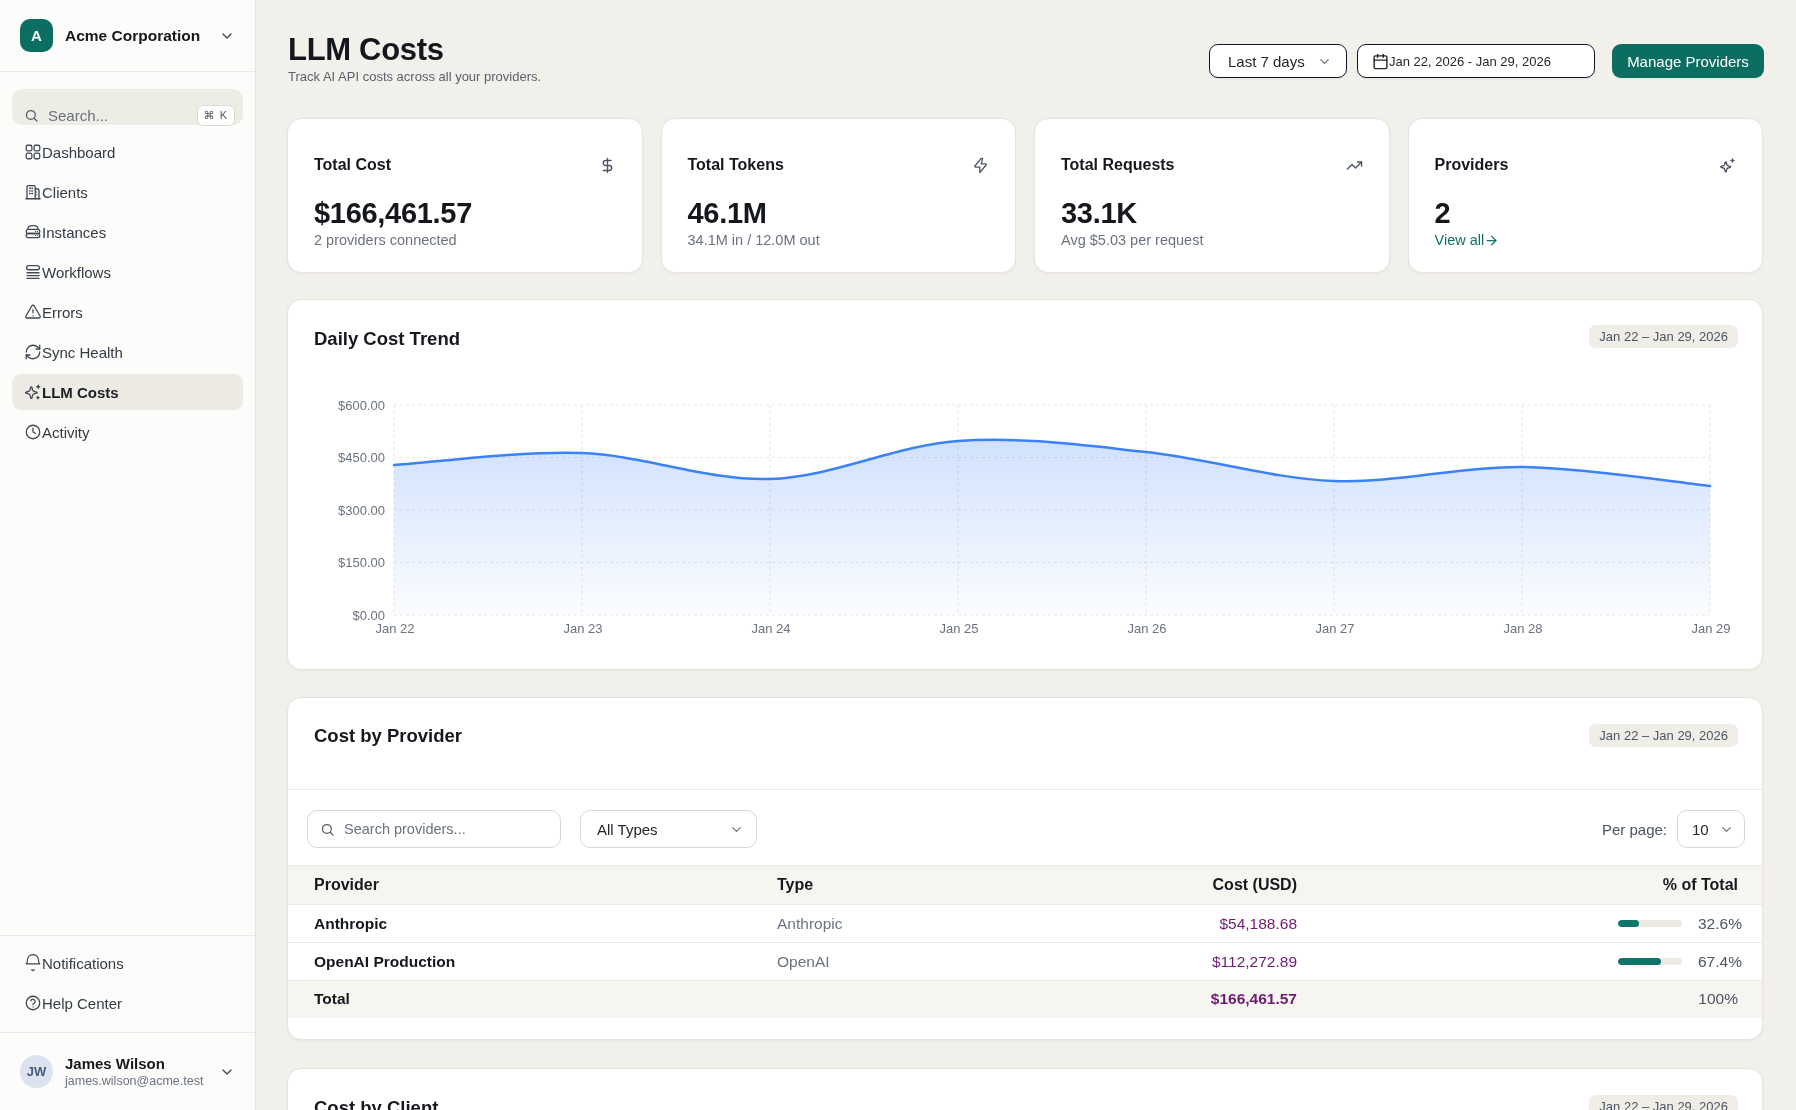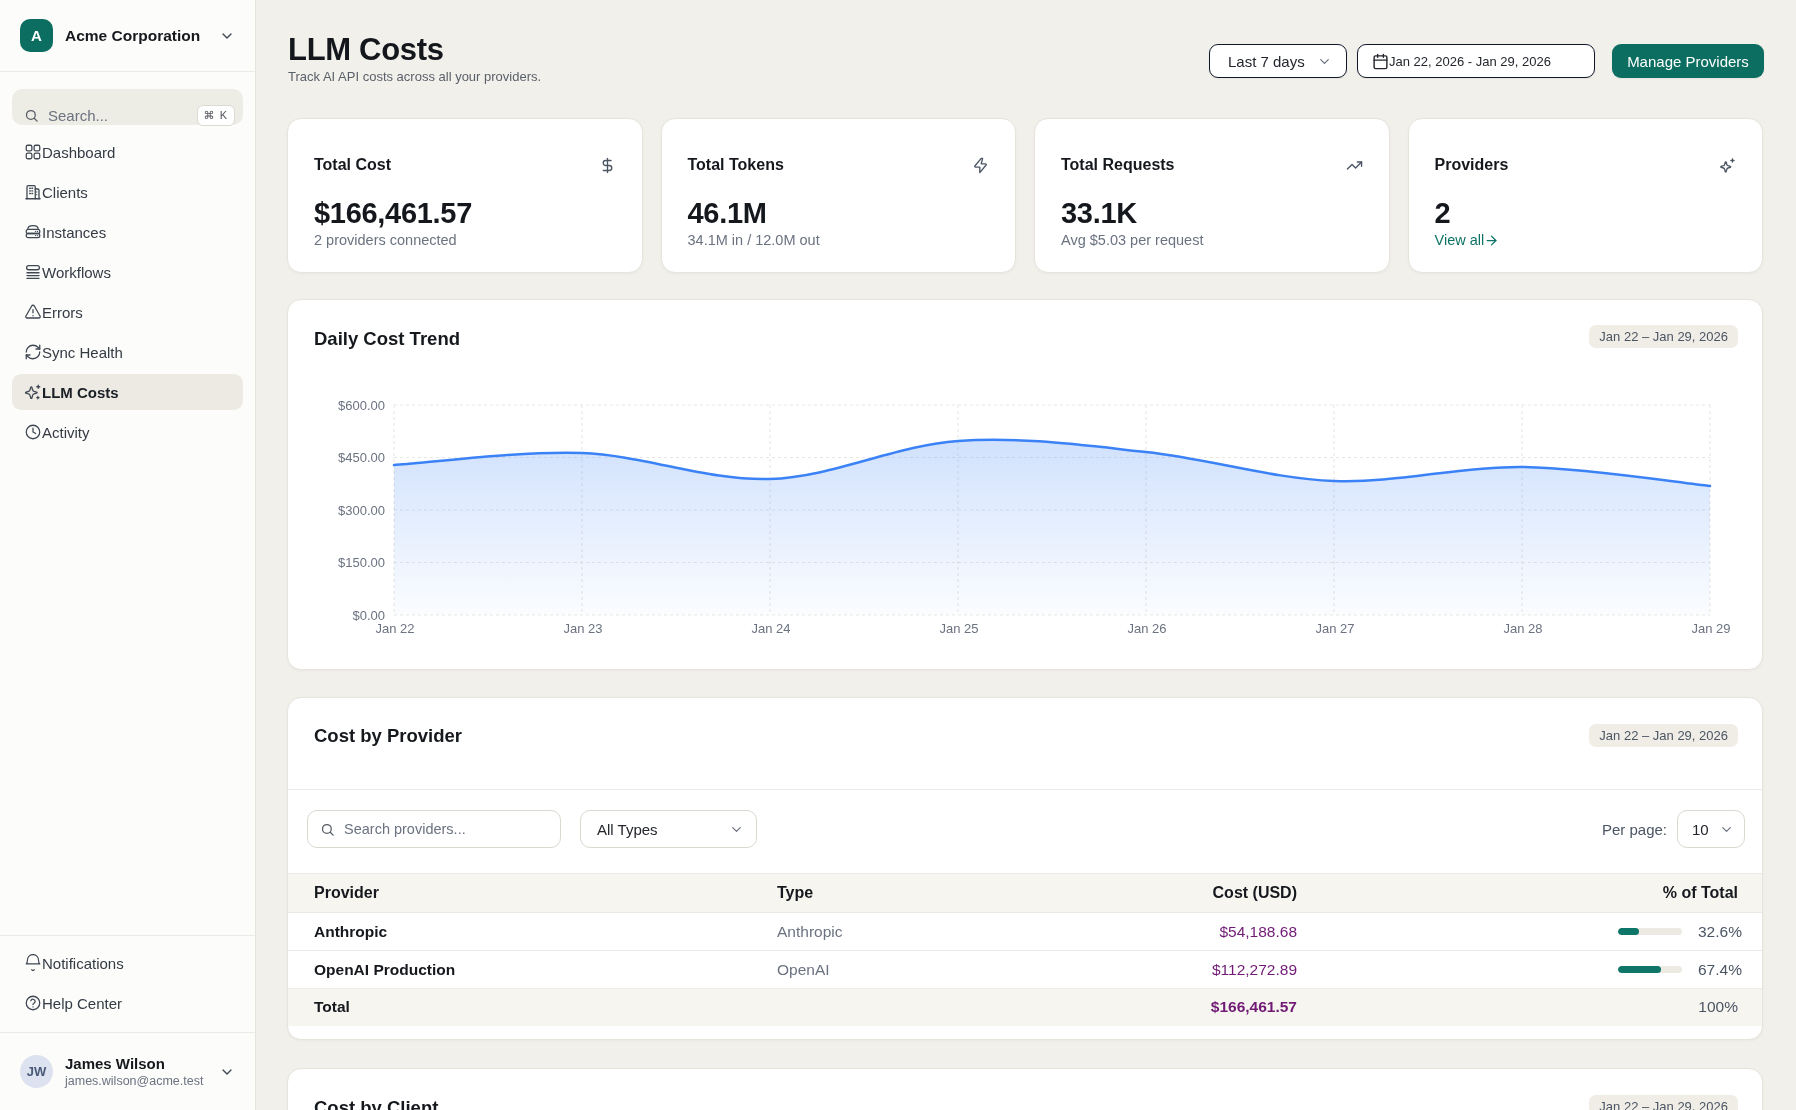--- a/index.html
+++ b/index.html
@@ -48,21 +48,21 @@
 
 .ptoolbar { position:absolute; left:0; right:0; top:91px; border-top:1px solid #eceae4; }
 .input { position:absolute; background:#fff; border:1px solid #dbd8d0; border-radius:10px; display:flex; align-items:center; }
 .in-search { left:19px; top:20px; width:254px; height:38px; padding:0 12px; gap:9px; font-size:14.5px; color:#6b7280; }
 .in-types { left:292px; top:20px; width:177px; height:38px; padding:0 12px 0 16px; font-size:15px; color:#23262c; }
 .in-types .chev { margin-left:auto; }
 .perpage { position:absolute; right:17px; top:20px; display:flex; align-items:center; }
 .perpage .lbl { font-size:15px; color:#4b5563; margin-right:10px; }
 .in-pp { position:static; width:68px; height:38px; padding:0 10px 0 14px; font-size:15px; color:#23262c; display:flex; }
 .in-pp .chev { margin-left:auto; }
-table.ptable { position:absolute; left:0; top:175px; width:100%; border-collapse:collapse; }
+table.ptable { position:absolute; left:0; top:167px; width:100%; border-collapse:collapse; }
 .ptable th, .ptable td { padding:0; }
 .ptable .c1 { padding-left:26px; text-align:left; width:489px; }
 .ptable .c2 { text-align:left; width:354px; }
 .ptable .c3 { text-align:right; width:166px; }
 .ptable .c4 { text-align:right; padding-right:24px; }
 .ptable thead th { background:#f7f5f0; height:39px; font-size:16px; font-weight:bold; color:#15181d; border-top:1px solid #eceae4; border-bottom:1px solid #eceae4; }
 .ptable tbody td { height:38px; font-size:15.5px; border-bottom:1px solid #edebe5; }
 .ptable .rname { font-weight:bold; color:#15181d; }
 .ptable .rtype { color:#6b7280; }
 .ptable .rcost { color:#701a75; }

